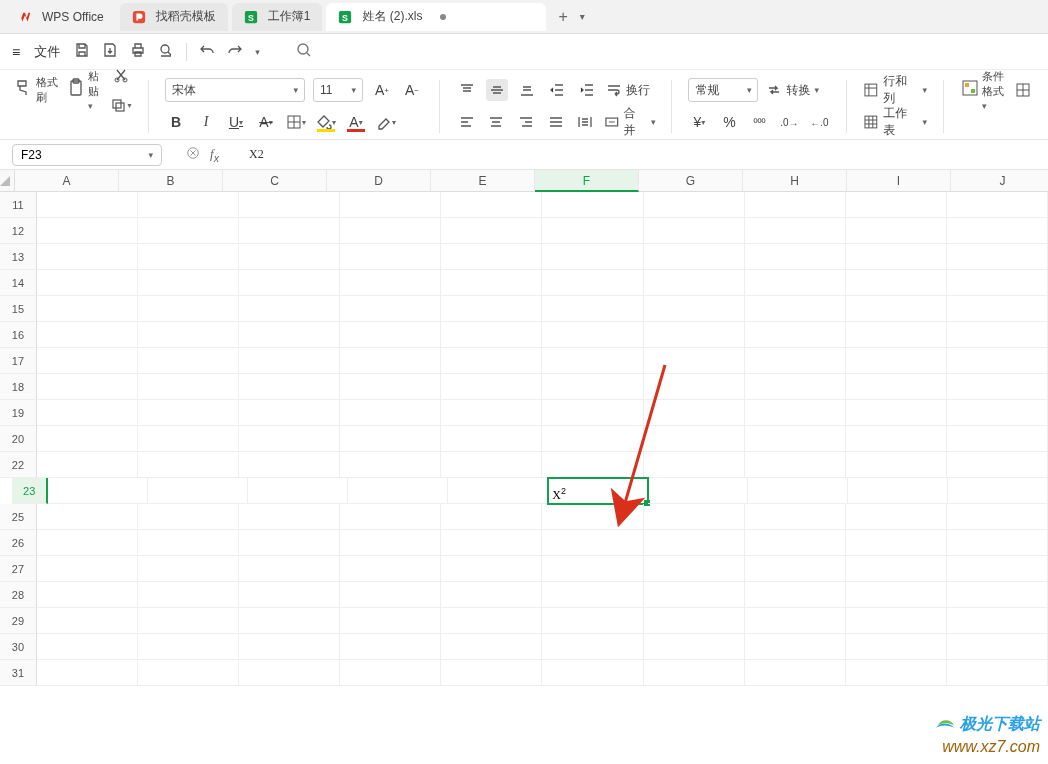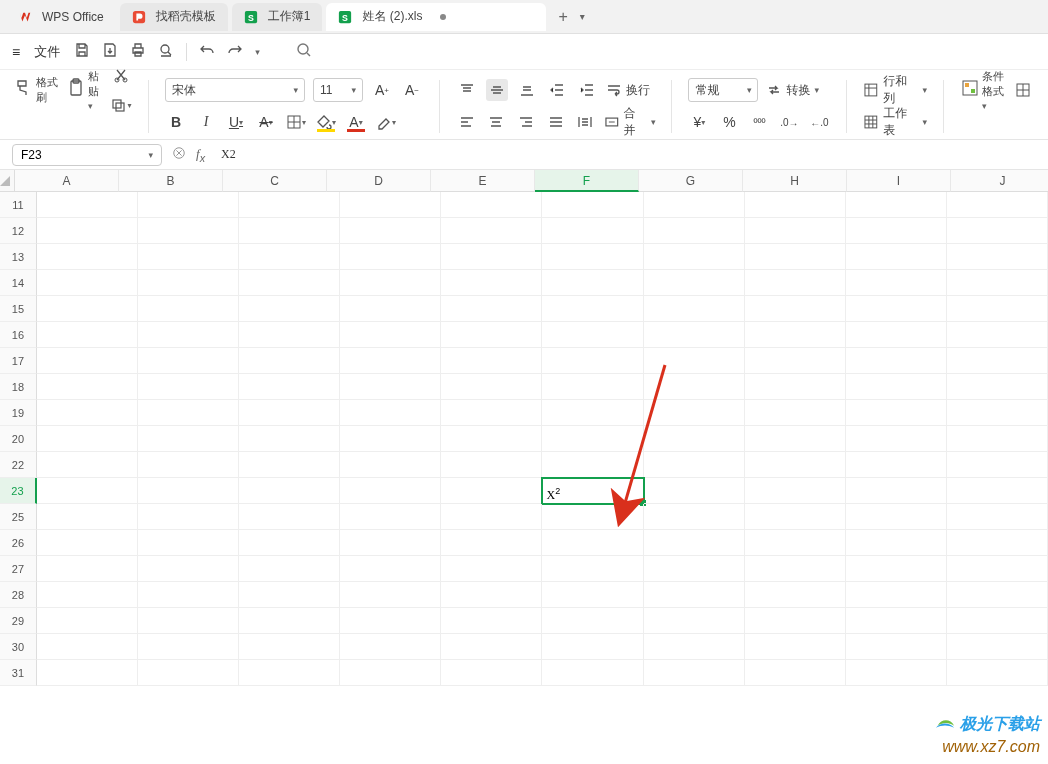--- a/index.html
+++ b/index.html
@@ -43,36 +43,36 @@
 .fbtn { width: 22px; height: 22px; display: flex; align-items: center; justify-content: center; font-size: 14px; color: #444; cursor: pointer; }
 .fbtn.s { text-decoration: line-through; }
 .fbtn.u { text-decoration: underline; }
 .fbtn.i { font-style: italic; font-family: serif; }
 .fbtn.b { font-weight: bold; }
 .underbar { position: relative; }
 .underbar::after { content:""; position:absolute; left:2px; right:2px; bottom:1px; height:3px; background: var(--c,#ffd800); }
 .align .fbtn svg, .smsvg { width: 16px; height: 16px; }
 
 
-.fbar { height: 30px; display: flex; align-items: center; padding: 4px 12px; gap: 10px; border-bottom: 1px solid #e5e5e5; }
+.fbar { height: 30px; display: flex; align-items: center; padding: 4px 12px; gap: 24px; border-bottom: 1px solid #e5e5e5; }
 .namebox { border: 1px solid #ccc; border-radius: 4px; height: 22px; width: 150px; display: flex; align-items: center; justify-content: space-between; padding: 0 8px; font-size: 12px; }
 .fbar .fxgrp { display: flex; align-items: center; gap: 10px; color: #666; font-size: 13px; }
 .fbar .fxinput { flex: 1; font-size: 12px; font-family: "SimSun", serif; color: #333; padding-left: 6px; }
 
 
 .grid { position: relative; }
 .colhdr { display: flex; height: 22px; }
 .corner { width: 38px; border-right: 1px solid #ddd; border-bottom: 1px solid #ddd; background: #f8f8f8; display:flex; align-items:center; justify-content:flex-end; padding-right:4px;}
 .corner svg{width:10px;height:10px;}
 .ch { width: 104px; border-right: 1px solid #e8e8e8; border-bottom: 1px solid #ddd; background: #fafafa; text-align: center; font-size: 12px; color: #555; line-height: 22px; }
 .ch.sel { background: #e6f4ea; border-bottom: 2px solid #13a04d; color: #13a04d; }
 .rows { }
 .rw { display: flex; height: 26px; }
 .rh { width: 38px; border-right: 1px solid #ddd; border-bottom: 1px solid #eee; background: #fafafa; text-align: center; font-size: 11px; color: #555; line-height: 26px; }
-.rh.sel { background: #e6f4ea; border-right: 2px solid #13a04d; color: #13a04d; }
+.rh.sel { background: #e6f4ea; border-right: 2px solid #13a04d; color: #13a04d; margin-left: 12px; }
 .cell { width: 104px; border-right: 1px solid #eee; border-bottom: 1px solid #eee; font-size: 12px; padding: 0 4px; line-height: 26px; font-family: "SimSun", serif; position: relative; }
 .cell.selected { outline: 2px solid #13a04d; outline-offset: -1px; background: #fff; }
 .cell .sup { font-size: 9px; vertical-align: super; }
 .cell .handle{position:absolute;right:-3px;bottom:-3px;width:6px;height:6px;background:#13a04d;}
 
 
 .arrow { position: absolute; pointer-events: none; }
 
 
 .watermark { position: absolute; right: 8px; bottom: 8px; text-align: right; font-size: 13px; }

